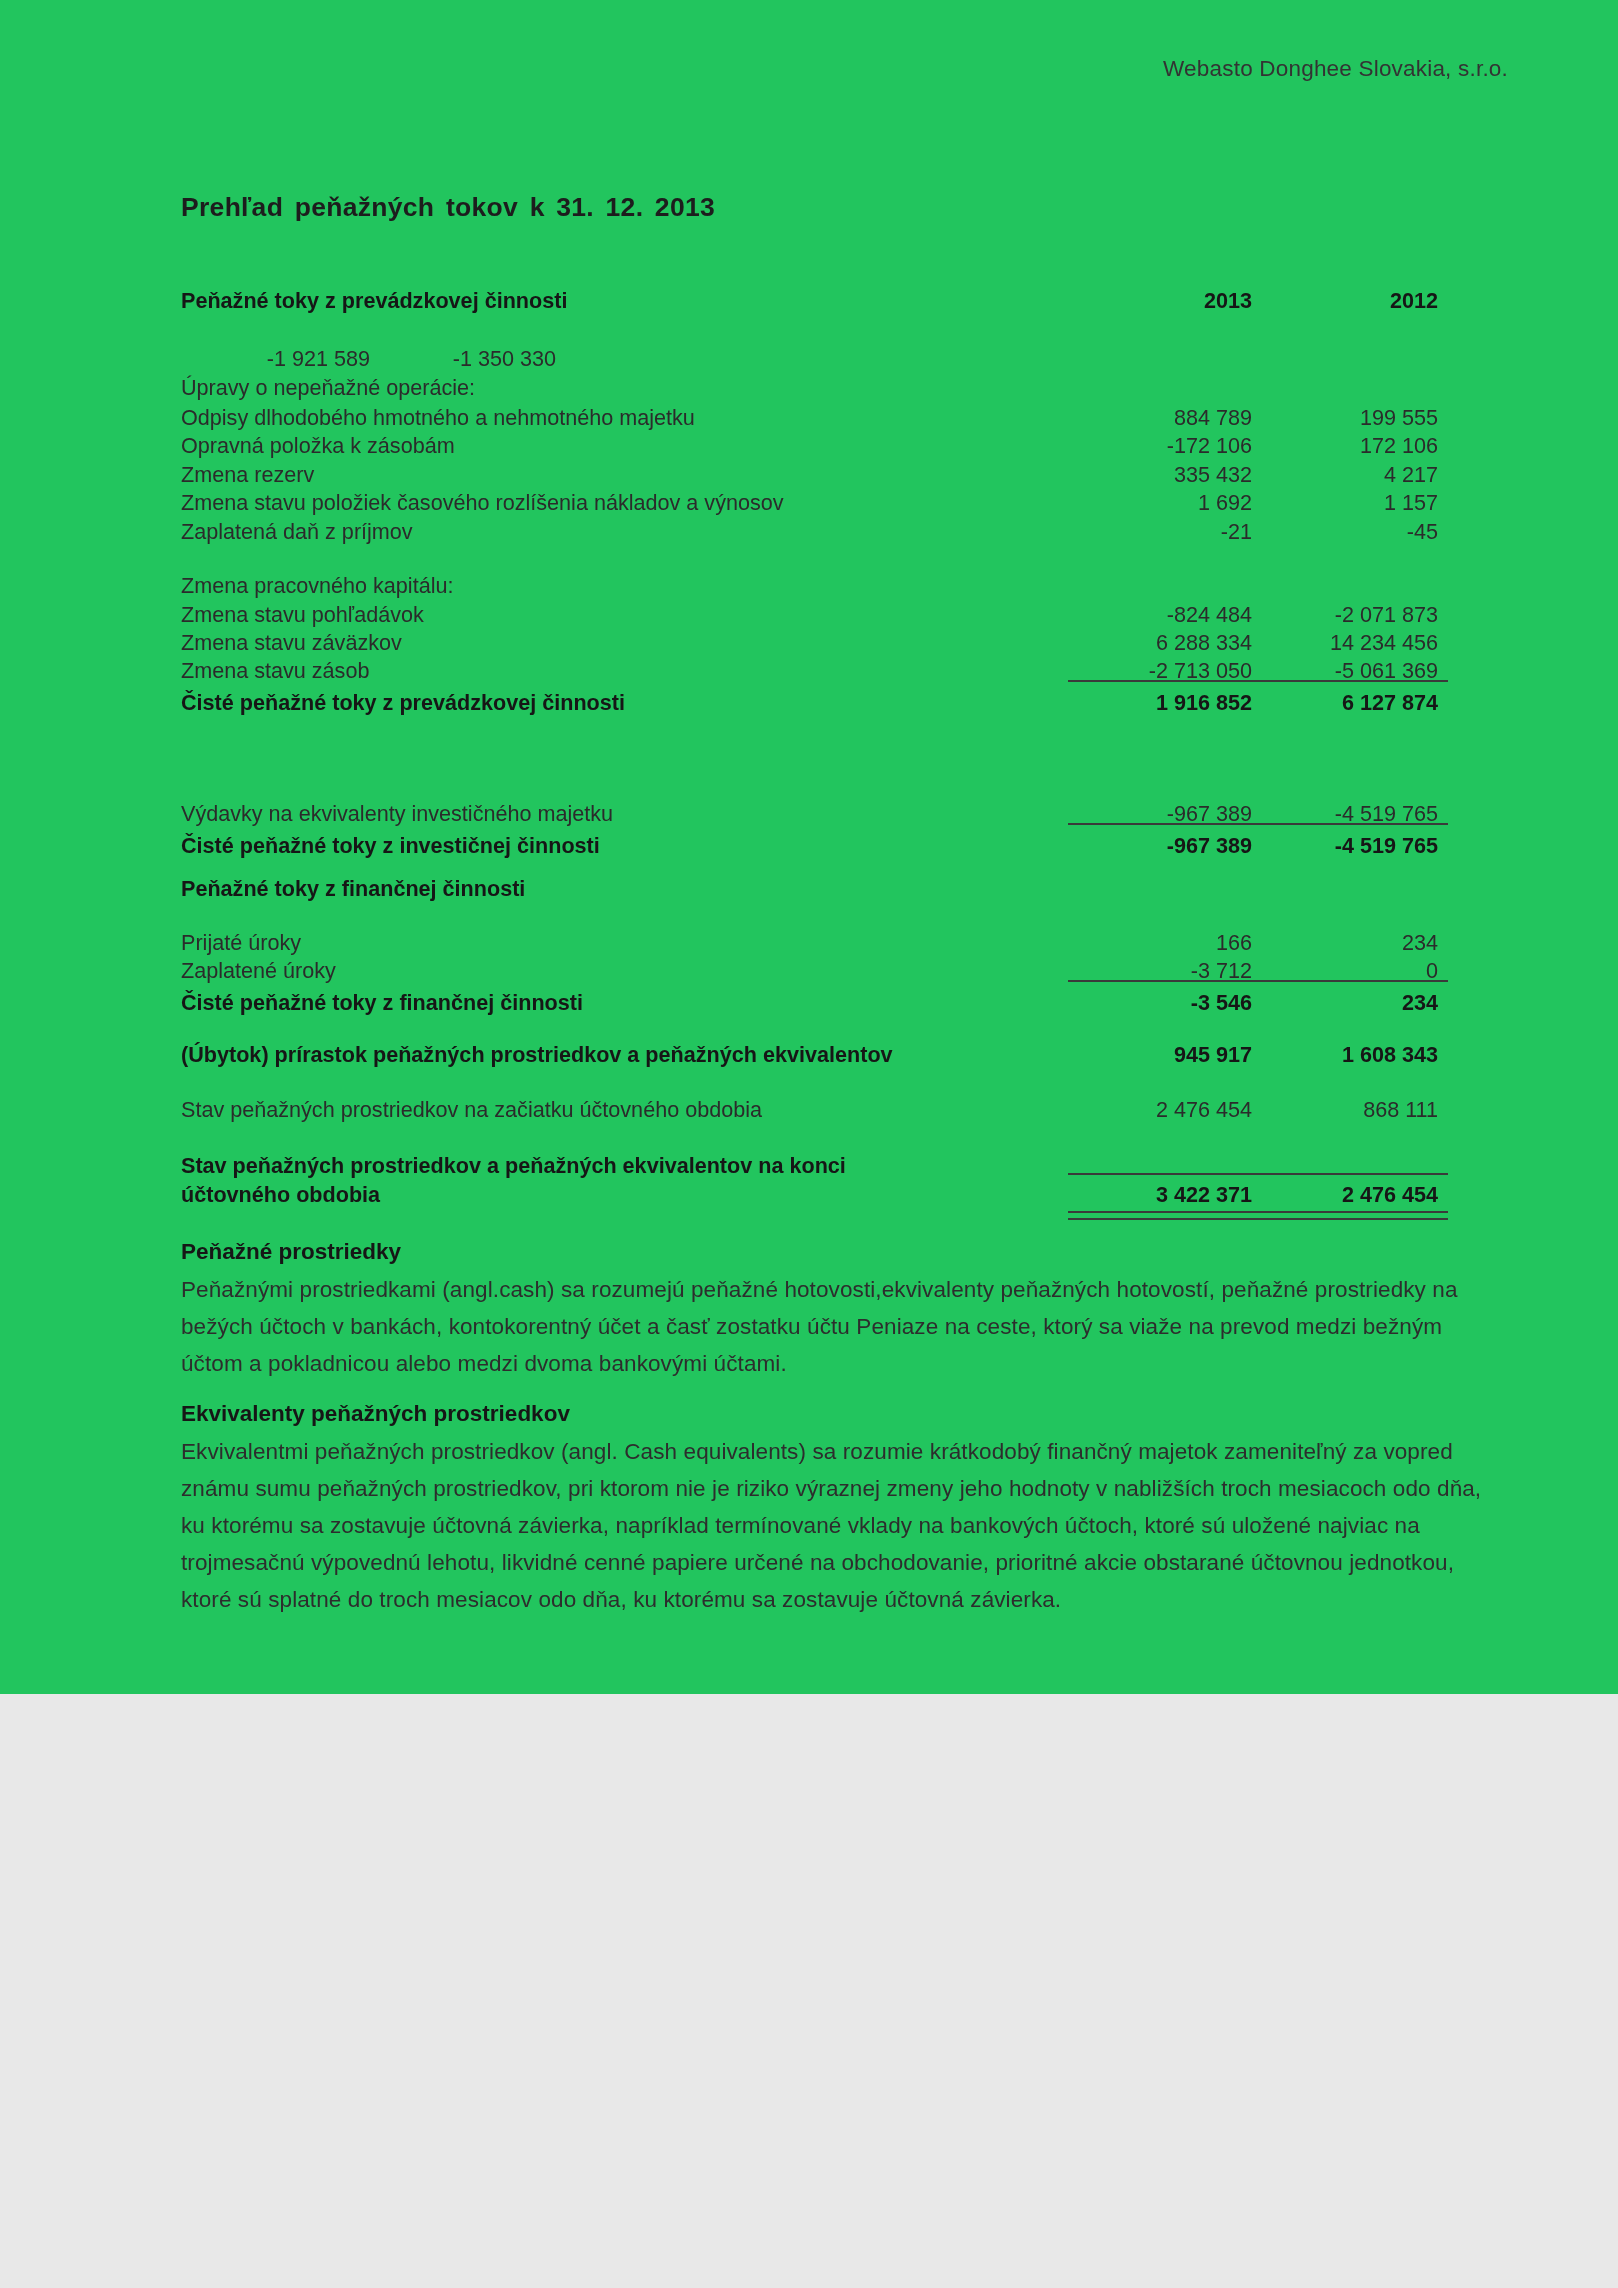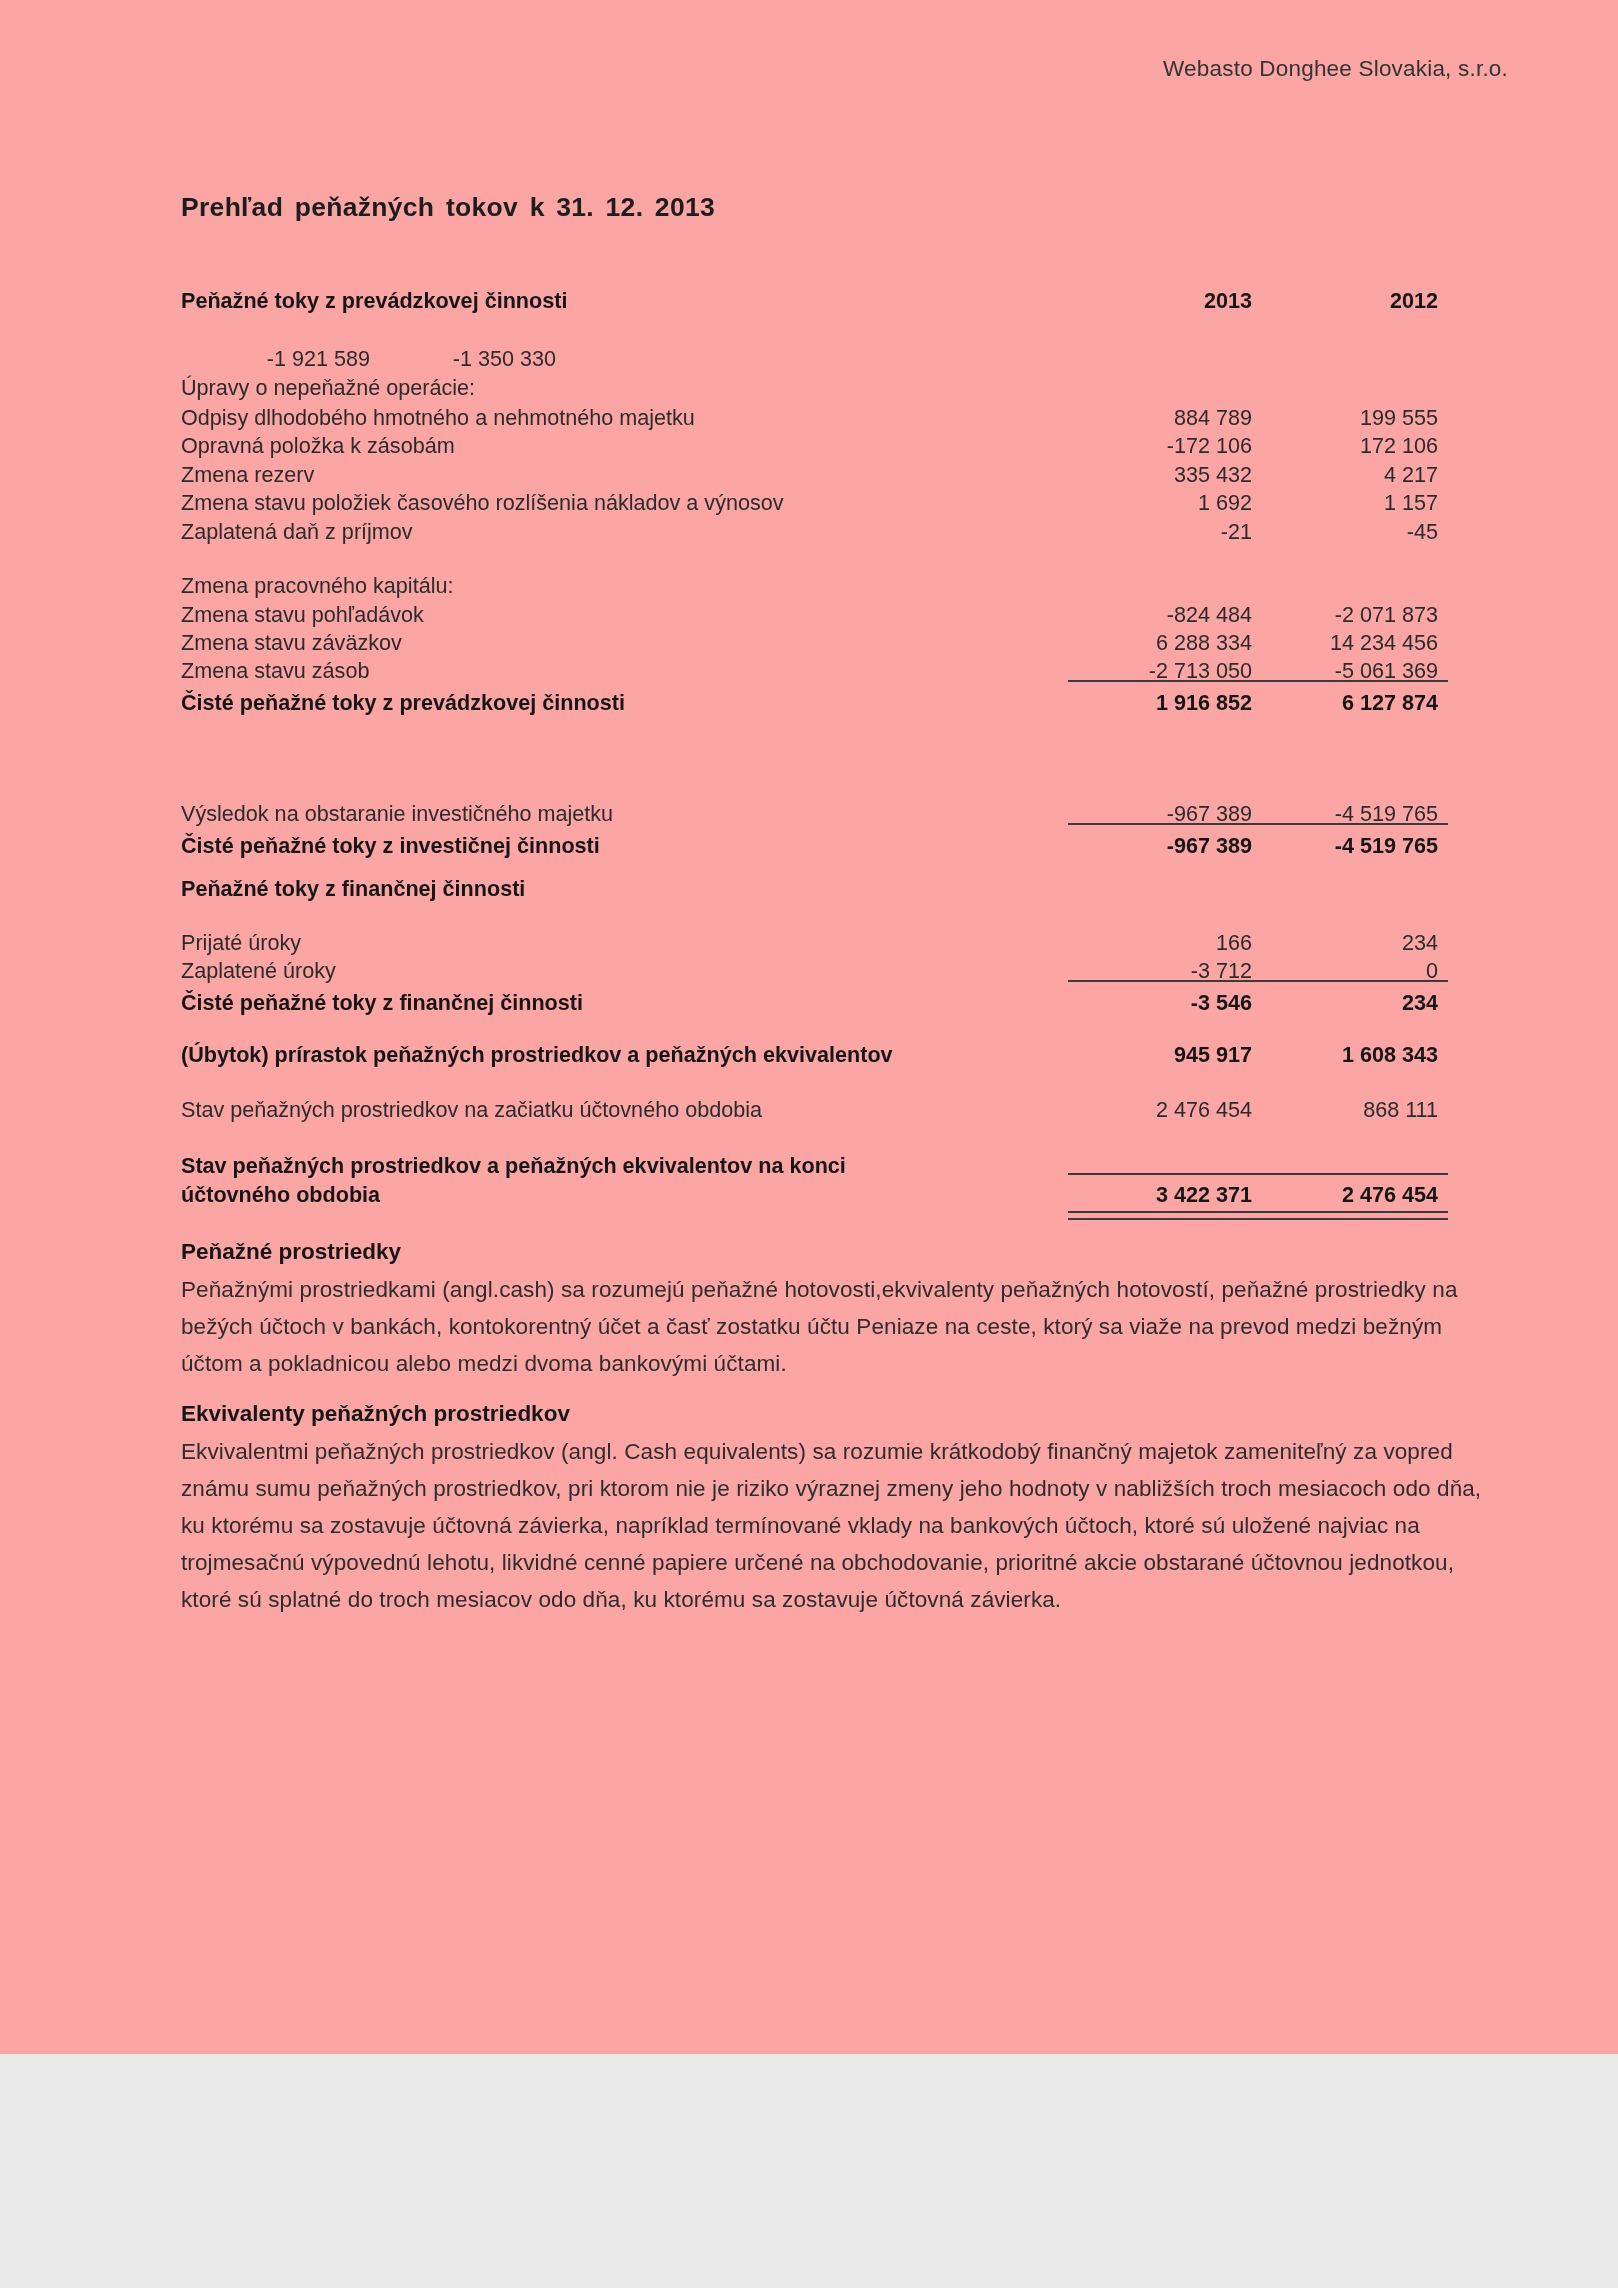--- a/index.html
+++ b/index.html
@@ -1,20 +1,20 @@
 <!DOCTYPE html>
 <html><head>
 <meta charset="utf-8">
 <style>
   html,body{margin:0;padding:0;background:#e8e8e8;}
   .page{
     position:relative;
-    width:1618px;height:2054px;
+    width:1618px;height:1694px;
     margin:0 auto;
-    background:#fca5a5;
+    background:#22c55e;
     font-family:"Liberation Sans", sans-serif;
     color:#2b2b2b;
     overflow:hidden;
   }
   .hdr{
     position:absolute;top:56px;right:110px;
     font-size:22.5px;letter-spacing:0.2px;color:#333;
   }
   .title{
     position:absolute;top:192px;left:181px;
@@ -132,21 +132,21 @@
   <div class="rule thin" style="top:680px"></div>
 
   <div class="row" style="top:689px">
     <div class="lbl bold">Čisté peňažné toky z prevádzkovej činnosti</div>
     <div class="v1 bold">1 916 852</div>
     <div class="v2 bold">6 127 874</div>
   </div>
 
 
   <div class="row" style="top:800px">
-    <div class="lbl">Výsledok na obstaranie investičného majetku</div>
+    <div class="lbl">Výdavky na ekvivalenty investičného majetku</div>
     <div class="v1">-967 389</div>
     <div class="v2">-4 519 765</div>
   </div>
 
   <div class="rule thin" style="top:823px"></div>
 
   <div class="row" style="top:832px">
     <div class="lbl bold">Čisté peňažné toky z investičnej činnosti</div>
     <div class="v1 bold">-967 389</div>
     <div class="v2 bold">-4 519 765</div>

